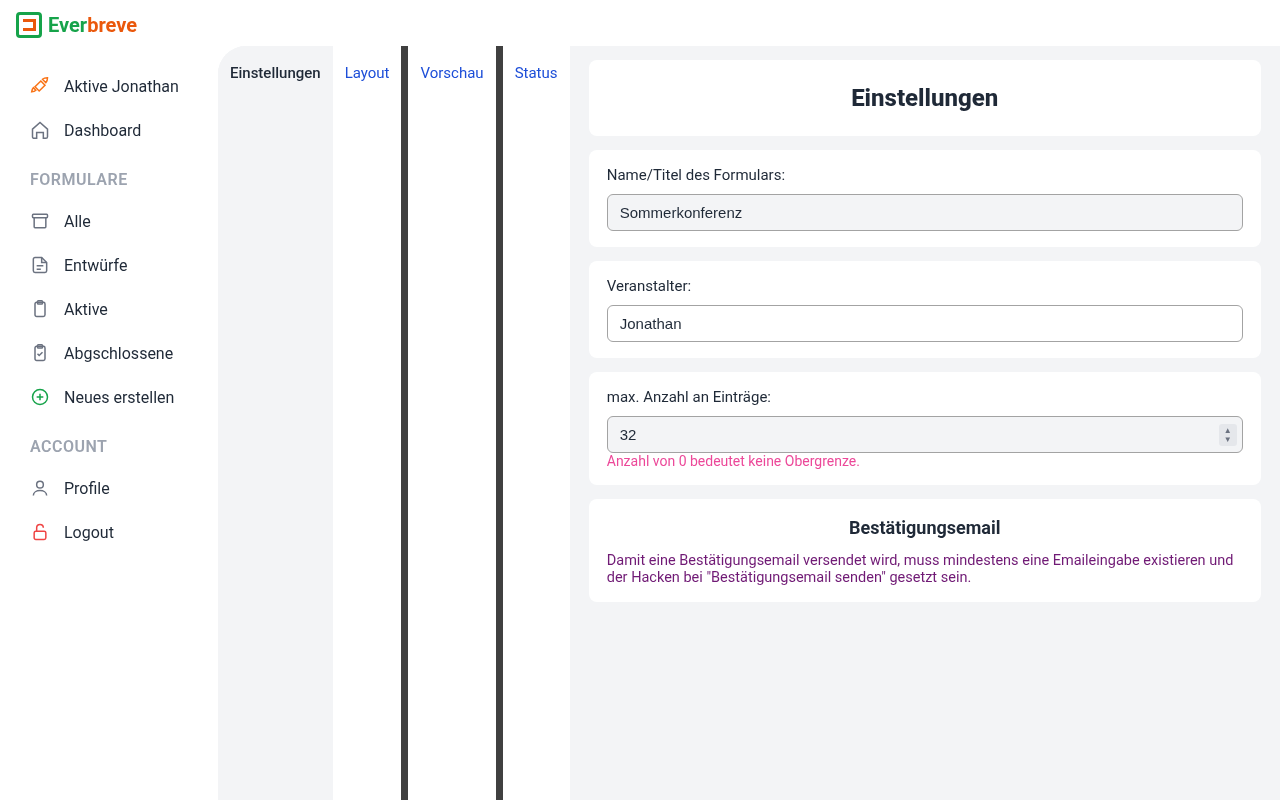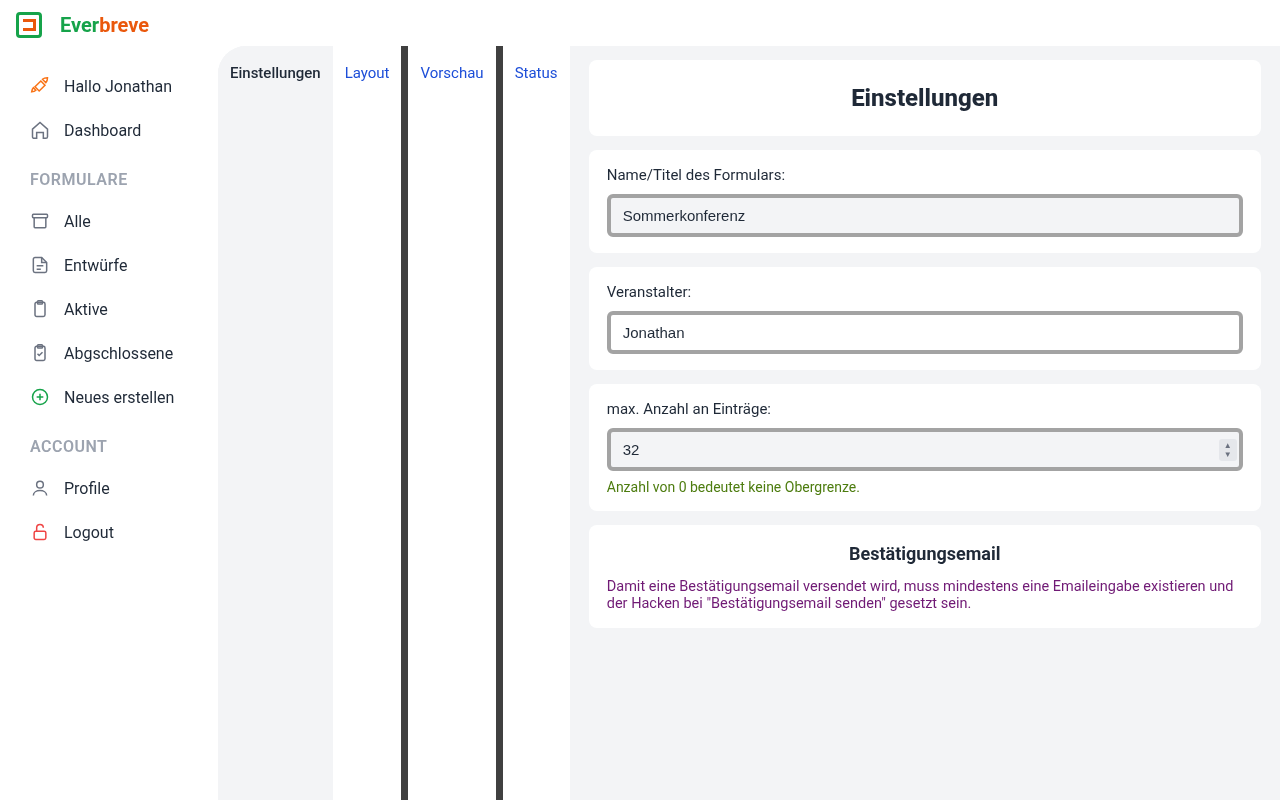--- a/index.html
+++ b/index.html
@@ -14,21 +14,21 @@
   flex-direction: column;
 }
 .top-logo-bar {
   padding: 12px 16px 8px 16px;
   display: flex;
   align-items: center;
 }
 .logo-wrap {
   display: flex;
   align-items: center;
-  gap: 18px;
+  gap: 6px;
   font-size: 20px;
   font-weight: 700;
 }
 .logo-mark {
   width: 26px;
   height: 26px;
   border: 3px solid #16a34a;
   border-radius: 4px;
   position: relative;
 }
@@ -147,21 +147,21 @@
   text-align: center;
   padding: 2px 0 8px 0;
 }
 .field-label {
   font-size: 15px;
   margin-bottom: 10px;
   color: #1f2937;
 }
 .field-input, .field-number {
   width: 100%;
-  border: 4px solid #a3a3a3;
+  border: 1px solid #a3a3a3;
   border-radius: 6px;
   padding: 9px 12px;
   font-size: 15px;
   background: #fff;
   color: #1f2937;
 }
 .field-input.muted, .field-number.muted {
   background: #f3f4f6;
 }
 .number-wrap {
@@ -179,22 +179,22 @@
   border-radius: 3px;
   display: flex;
   flex-direction: column;
   align-items: center;
   justify-content: center;
   font-size: 8px;
   color: #6b7280;
 }
 .help-text {
   font-size: 14px;
-  color: #4d7c0f;
-  margin-top: 8px;
+  color: #ec4899;
+  margin-top: 0;
 }
 .conf-desc {
   font-size: 14.5px;
   color: #701a75;
   margin-top: 6px;
 }
 </style>
 </head>
 <body>
 
@@ -206,21 +206,21 @@
 </div>
 
 <div class="layout-row">
   <div class="sidebar">
     <div class="side-greeting">
       <svg class="ic ic-orange" viewBox="0 0 24 24">
           <path d="M4 14c-1.5 1.5-2 5-2 5s3.5-.5 5-2l-3-3z"></path>
           <path d="M13 6l5 5-7 7-5-5 7-7z"></path>
           <path d="M15 4c2-2 6-2 6-2s0 4-2 6l-4-4z"></path>
         </svg>
-      <span>Hallo Jonathan</span>
+      <span>Aktive Jonathan</span>
     </div>
     <div class="side-link">
       <svg class="ic" viewBox="0 0 24 24">
           <path d="M3 11l9-8 9 8v9a2 2 0 0 1-2 2h-3v-7h-8v7H5a2 2 0 0 1-2-2v-9z"></path>
         </svg>
       <span>Dashboard</span>
     </div>
     <div class="side-section-label">FORMULARE</div>
     <div class="side-link">
       <svg class="ic" viewBox="0 0 24 24">

